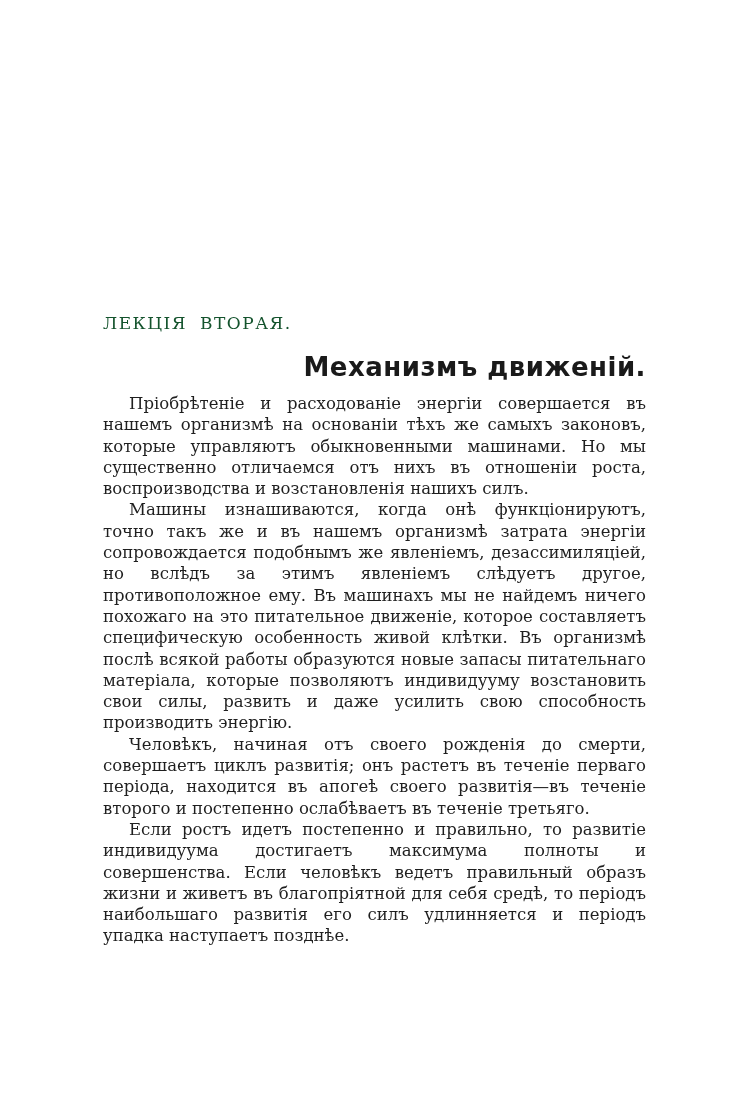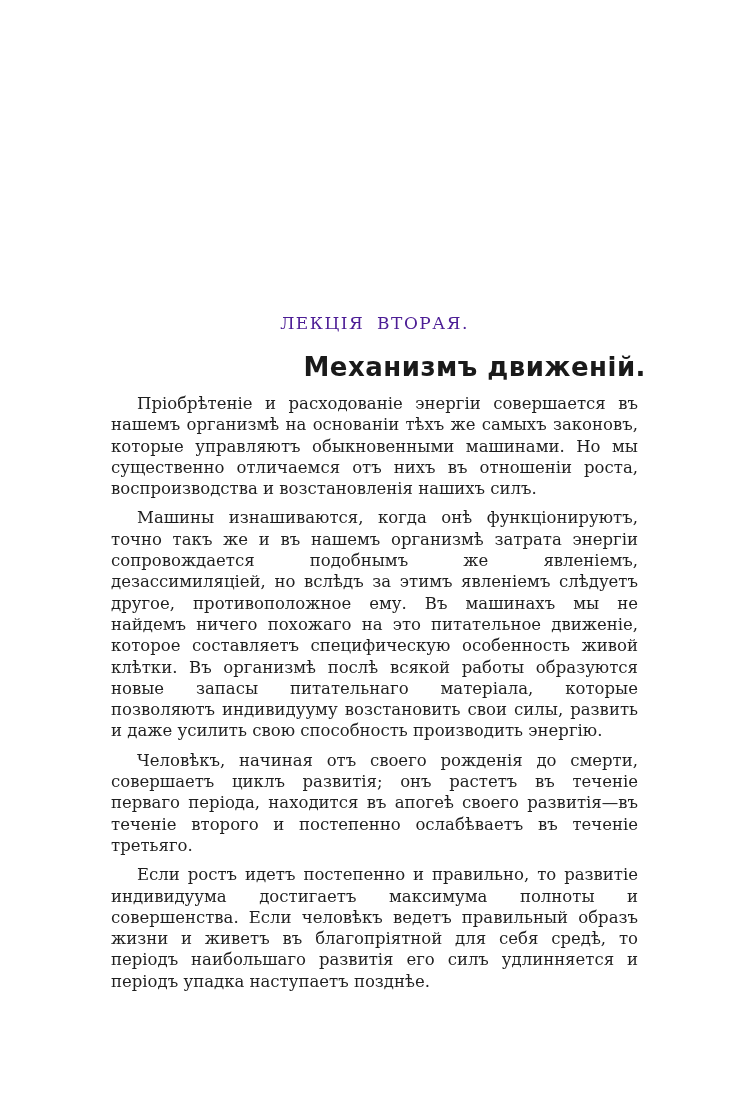--- a/index.html
+++ b/index.html
@@ -19,24 +19,24 @@
   .content {
     position: absolute;
     left: 103px;
     top: 312px;
     width: 543px;
   }
   .kicker {
     font-family: "DejaVu Serif", serif;
     font-size: 17px;
     line-height: 22px;
-    text-align: center;
+    text-align: left;
     letter-spacing: 1.5px;
     word-spacing: 6px;
-    color: #4c1d95;
+    color: #14532d;
   }
   .chapter-title {
     margin: 17px 0 0 0;
     font-family: "DejaVu Sans", sans-serif;
     font-weight: bold;
     font-size: 26px;
     line-height: 32px;
     text-align: right;
     letter-spacing: 0.5px;
     color: #1a1a1a;
@@ -52,21 +52,21 @@
   }
   .body-text {
     margin-top: 10px;
     font-family: "DejaVu Serif", serif;
     font-size: 16.5px;
     line-height: 21.3px;
     text-align: justify;
     color: #1f1f1f;
   }
   .body-text p {
-    margin: 8px;
+    margin: 0;
     text-indent: 26px;
   }
 </style>
 </head>
 <body>
 
 <div class="page">
   <div class="content">
 
     <div class="kicker">ЛЕКЦІЯ ВТОРАЯ.</div>

